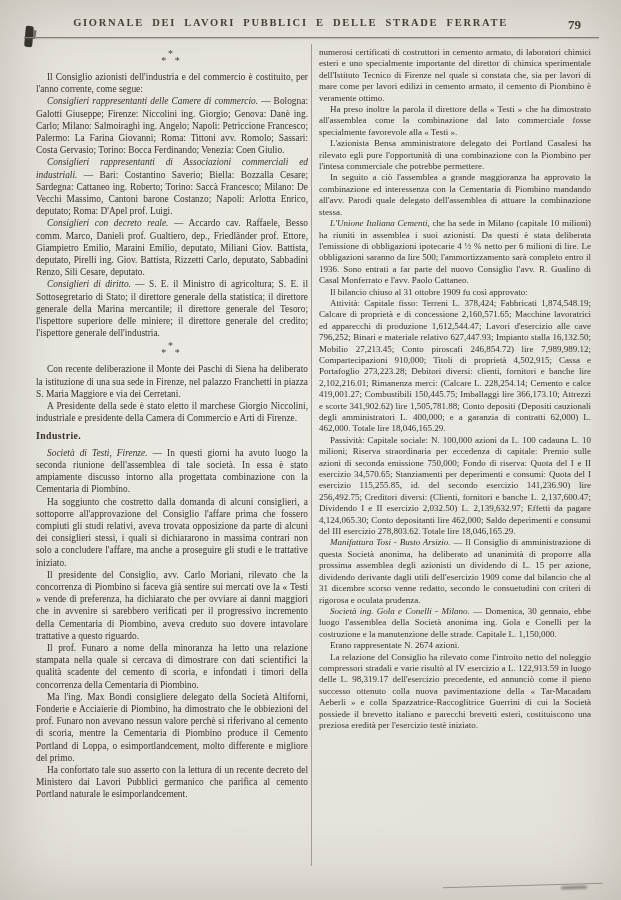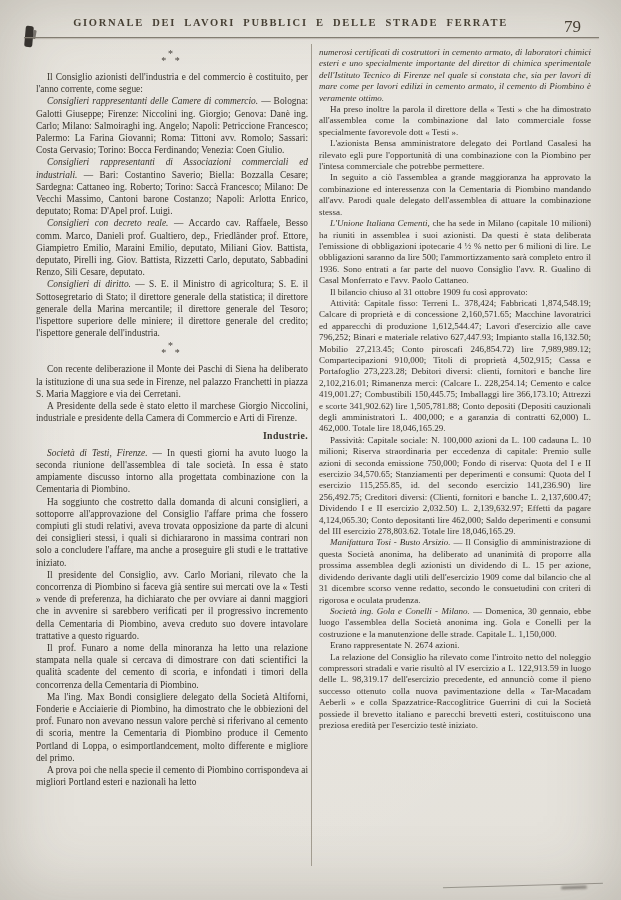--- a/index.html
+++ b/index.html
@@ -11,31 +11,31 @@
     box-shadow:inset 0 0 70px rgba(88,82,70,.28);
     font-family:"Liberation Serif","DejaVu Serif",serif;
     color:#37332c;
   }
   .masthead{
     position:absolute;top:17px;left:40px;right:80px;text-align:center;
     font-size:10.5px;font-weight:bold;letter-spacing:1.7px;word-spacing:4px;
     color:#463f33;
     font-family:Liberation Serif, serif;
   }
-  .pagenum{position:absolute;top:17px;right:40px;font-size:17px;font-weight:normal;color:#463f33;}
+  .pagenum{position:absolute;top:17px;right:40px;font-size:13px;font-weight:bold;color:#463f33;}
   .header-rule{position:absolute;top:37px;left:24px;right:22px;height:1px;background:#837d72;box-shadow:0 1px 1px rgba(125,119,107,.4);}
   .divider{position:absolute;left:311px;top:44px;height:822px;width:1px;background:#a29c90;}
   .col{position:absolute;top:47px;text-align:justify;}
   .col-left{left:36px;width:272px;font-size:9.4px;line-height:12.2px;}
   .col-right{left:319px;width:272px;font-size:9px;line-height:11.4px;}
   .col p{margin:0;text-indent:11px;}
-  .col p.noindent{text-indent:0;font-style:italic;}
+  .col p.noindent{text-indent:0;}
   .col p.space{}
   .lead{font-style:italic;}
-  .heading{text-align:right;font-weight:bold;font-size:9.8px;margin:6px 0 4px;text-indent:0;letter-spacing:.4px;}
+  .heading{text-align:left;font-weight:bold;font-size:9.8px;margin:6px 0 4px;text-indent:0;letter-spacing:.4px;}
   .asterism{text-align:center;font-size:10px;line-height:6.5px;margin:4px 0 7px;letter-spacing:3px;color:#45403a;}
   .asterism .row{display:block;}
   .corner-mark{position:absolute;left:25px;top:26px;width:8px;height:21px;background:#201d19;transform:rotate(5deg);border-radius:2px;opacity:.88;}
   .corner-mark2{position:absolute;left:33px;top:30px;width:3px;height:9px;background:#35312b;transform:rotate(10deg);opacity:.6;border-radius:1px;}
   .bottom-smudge{position:absolute;right:18px;bottom:9px;width:160px;height:5px;border-top:1.5px solid rgba(75,70,62,.45);transform:rotate(-1.6deg);filter:blur(.7px);}
   .bottom-smudge-blob{position:absolute;right:34px;bottom:11px;width:26px;height:3px;background:rgba(60,56,50,.5);transform:rotate(-2deg);filter:blur(.8px);border-radius:2px;}
 </style>
 </head>
 <body>
 
@@ -64,25 +64,25 @@
         <span class="row">* *</span>
       </div>
       <p><span>Con recente deliberazione il Monte dei Paschi di Siena ha deliberato la istituzione di una sua sede in Firenze, nel palazzo Franchetti in piazza S. Maria Maggiore e via dei Cerretani.</span></p>
       <p><span>A Presidente della sede è stato eletto il marchese Giorgio Niccolini, industriale e presidente della Camera di Commercio e Arti di Firenze.</span></p>
       <div class="heading">Industrie.</div>
       <p><span class="lead">Società di Testi, Firenze.</span><span> — In questi giorni ha avuto luogo la seconda riunione dell'assemblea di tale società. In essa è stato ampiamente discusso intorno alla progettata combinazione con la Cementaria di Piombino.</span></p>
       <p><span>Ha soggiunto che costretto dalla domanda di alcuni consiglieri, a sottoporre all'approvazione del Consiglio l'affare prima che fossero compiuti gli studi relativi, aveva trovata opposizione da parte di alcuni dei consiglieri stessi, i quali si dichiararono in massima contrari non solo a concludere l'affare, ma anche a proseguire gli studi e le trattative iniziato.</span></p>
       <p><span>Il presidente del Consiglio, avv. Carlo Moriani, rilevato che la concorrenza di Piombino si faceva già sentire sui mercati ove la « Testi » vende di preferenza, ha dichiarato che per ovviare ai danni maggiori che in avvenire si sarebbero verificati per il progressivo incremento della Cementaria di Piombino, aveva creduto suo dovere intavolare trattative a questo riguardo.</span></p>
       <p><span>Il prof. Funaro a nome della minoranza ha letto una relazione stampata nella quale si cercava di dimostrare con dati scientifici la qualità scadente del cemento di scoria, e infondati i timori della concorrenza della Cementaria di Piombino.</span></p>
       <p><span>Ma l'ing. Max Bondi consigliere delegato della Società Altiforni, Fonderie e Acciaierie di Piombino, ha dimostrato che le obbiezioni del prof. Funaro non avevano nessun valore perchè si riferivano al cemento di scoria, mentre la Cementaria di Piombino produce il Cemento Portland di Loppa, o esimportlandcement, molto differente e migliore del primo.</span></p>
-      <p><span>A prova poi che nella specie il cemento di Piombino corrispondeva ai migliori Portland esteri e nazionali ha letto</span></p>
+      <p><span>Ha confortato tale suo asserto con la lettura di un recente decreto del Ministero dai Lavori Pubblici germanico che parifica al cemento Portland naturale le esimporlandcement.</span></p>
     </div>
   <div class="col col-right">
       <p class="noindent"><span>numerosi certificati di costruttori in cemento armato, di laboratori chimici esteri e uno specialmente importante del direttor di chimica sperimentale dell'Istituto Tecnico di Firenze nel quale si constata che, sia per lavori di mare come per lavori edilizi in cemento armato, il cemento di Piombino è veramente ottimo.</span></p>
-      <p><span>Ha preso inoltre la parola il direttore della « Testi » che ha dimostrato all'assemblea come la combinazione dal lato commerciale fosse specialmente favorevole dott « Testi ».</span></p>
+      <p><span>Ha preso inoltre la parola il direttore della « Testi » che ha dimostrato all'assemblea come la combinazione dal lato commerciale fosse specialmente favorevole alla « Testi ».</span></p>
       <p><span>L'azionista Bensa amministratore delegato dei Portland Casalesi ha rilevato egli pure l'opportunità di una combinazione con la Piombino per l'intesa commerciale che potrebbe permettere.</span></p>
       <p><span>In seguito a ciò l'assemblea a grande maggioranza ha approvato la combinazione ed interessenza con la Cementaria di Piombino mandando all'avv. Parodi quale delegato dell'assemblea di attuare la combinazione stessa.</span></p>
       <p class="space"><span class="lead">L'Unione Italiana Cementi,</span><span> che ha sede in Milano (capitale 10 milioni) ha riuniti in assemblea i suoi azionisti. Da questi è stata deliberata l'emissione di obbligazioni ipotecarie 4 ½ % netto per 6 milioni di lire. Le obbligazioni saranno da lire 500; l'ammortizzamento sarà completo entro il 1936. Sono entrati a far parte del nuovo Consiglio l'avv. R. Gualino di Casal Monferrato e l'avv. Paolo Cattaneo.</span></p>
       <p><span>Il bilancio chiuso al 31 ottobre 1909 fu così approvato:</span></p>
       <p><span>Attività: Capitale fisso: Terreni L. 378,424; Fabbricati 1,874,548.19; Calcare di proprietà e di concessione 2,160,571.65; Macchine lavoratrici ed apparecchi di produzione 1,612,544.47; Lavori d'esercizio alle cave 796,252; Binari e materiale relativo 627,447.93; Impianto stalla 16,132.50; Mobilio 27,213.45; Conto piroscafi 246,854.72) lire 7,989,989.12; Compartecipazioni 910,000; Titoli di proprietà 4,502,915; Cassa e Portafoglio 273,223.28; Debitori diversi: clienti, fornitori e banche lire 2,102,216.01; Rimanenza merci: (Calcare L. 228,254.14; Cemento e calce 419,001.27; Combustibili 150,445.75; Imballaggi lire 366,173.10; Attrezzi e scorte 341,902.62) lire 1,505,781.88; Conto depositi (Depositi cauzionali degli amministratori L. 400,000; e a garanzia di contratti 62,000) L. 462,000. Totale lire 18,046,165.29.</span></p>
       <p class="space"><span>Passività: Capitale sociale: N. 100,000 azioni da L. 100 cadauna L. 10 milioni; Riserva straordinaria per eccedenza di capitale: Premio sulle azioni di seconda emissione 750,000; Fondo di riserva: Quota del I e II esercizio 34,570.65; Stanziamenti per deperimenti e consumi: Quota del I esercizio 115,255.85, id. del secondo esercizio 141,236.90) lire 256,492.75; Creditori diversi: (Clienti, fornitori e banche L. 2,137,600.47; Dividendo I e II esercizio 2,032.50) L. 2,139,632.97; Effetti da pagare 4,124,065.30; Conto depositanti lire 462,000; Saldo deperimenti e consumi del III esercizio 278,803.62. Totale lire 18,046,165.29.</span></p>
       <p class="space"><span class="lead">Manifattura Tosi - Busto Arsizio.</span><span> — Il Consiglio di amministrazione di questa Società anonima, ha deliberato ad unanimità di proporre alla prossima assemblea degli azionisti un dividendo di L. 15 per azione, dividendo derivante dagli utili dell'esercizio 1909 come dal bilancio che al 31 dicembre scorso venne redatto, secondo le consuetudini con criteri di rigorosa e oculata prudenza.</span></p>
       <p class="space"><span class="lead">Società ing. Gola e Conelli - Milano.</span><span> — Domenica, 30 gennaio, ebbe luogo l'assemblea della Società anonima ing. Gola e Conelli per la costruzione e la manutenzione delle strade. Capitale L. 1,150,000.</span></p>
       <p><span>Erano rappresentate N. 2674 azioni.</span></p>
       <p><span>La relazione del Consiglio ha rilevato come l'introito netto del noleggio compressori stradali e varie risultò al IV esercizio a L. 122,913.59 in luogo delle L. 98,319.17 dell'esercizio precedente, ed annunciò come il pieno successo ottenuto colla nuova pavimentazione della « Tar-Macadam Aeberli » e colla Spazzatrice-Raccoglitrice Guerrini di cui la Società possiede il brevetto italiano e parecchi brevetti esteri, costituiscono una preziosa eredità per l'esercizio testè iniziato.</span></p>

